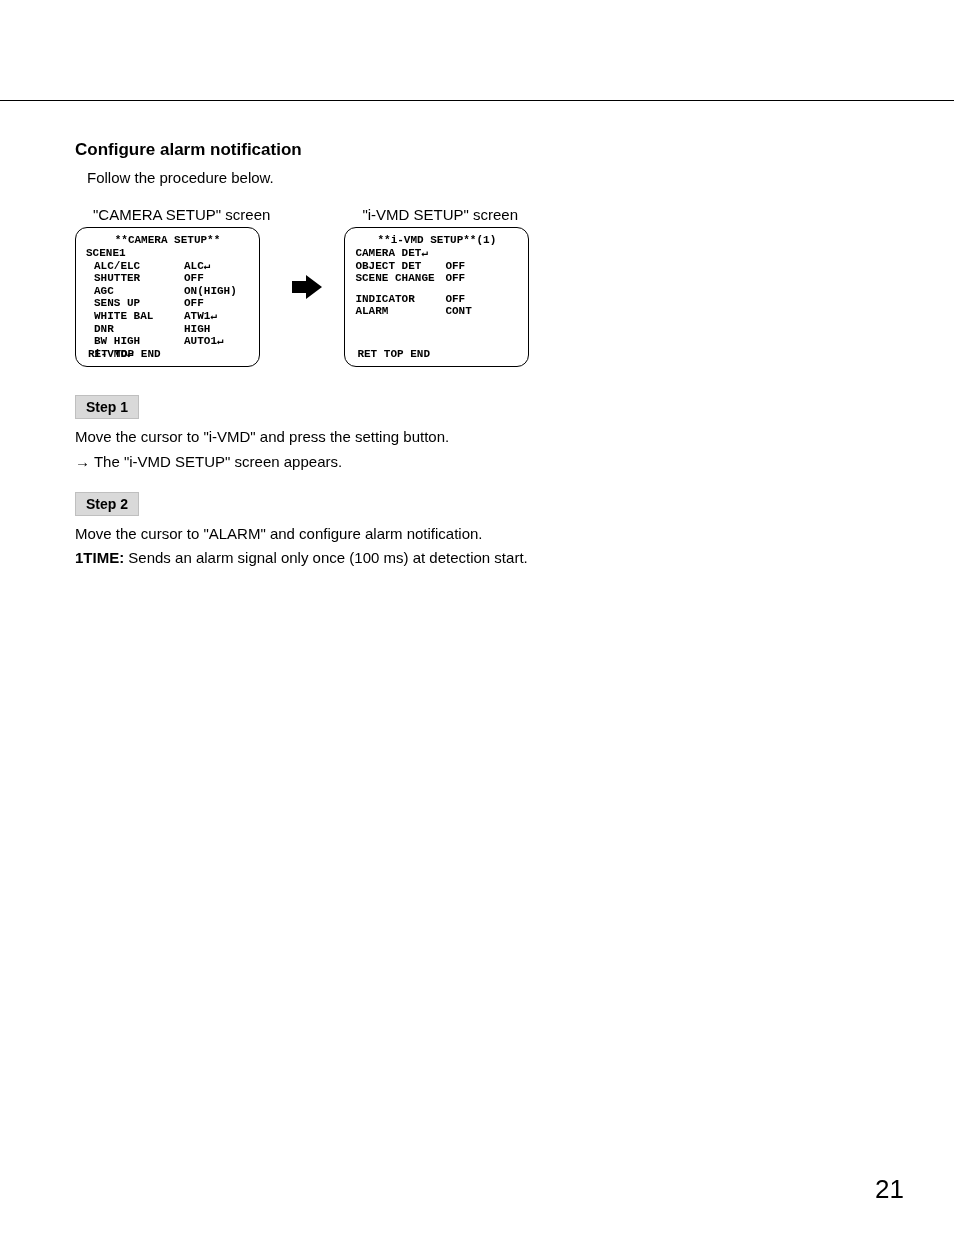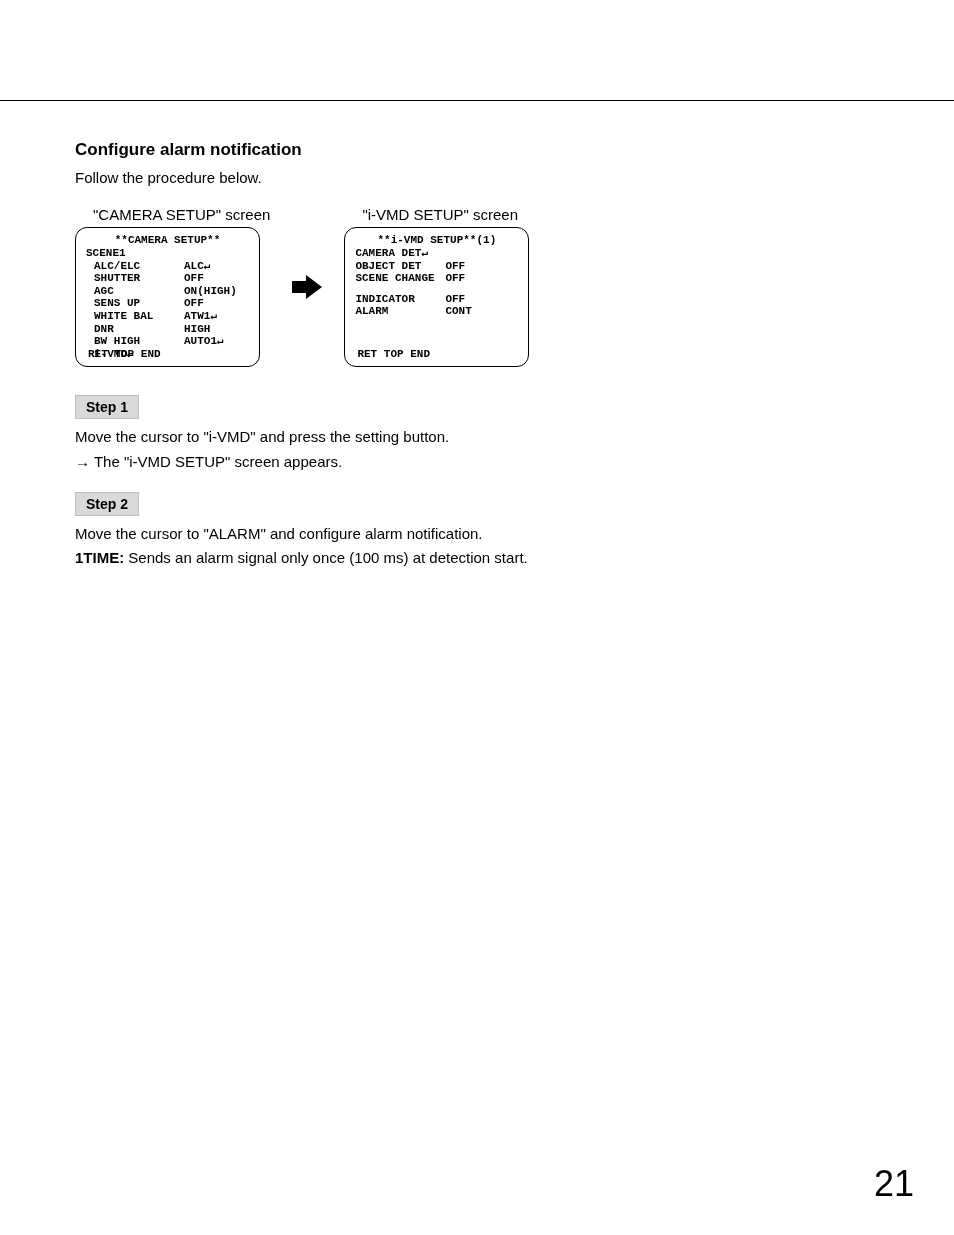--- a/index.html
+++ b/index.html
@@ -6,21 +6,21 @@
   body{
     width:954px;height:1235px;
     font-family:Arial,Helvetica,sans-serif;
     font-size:15px;
     position:relative;
     box-sizing:border-box;
   }
   .rule{position:absolute;left:0;right:0;top:100px;border-top:1.5px solid #000;}
   .content{position:absolute;left:75px;top:140px;right:75px;}
   h2{font-size:17px;font-weight:bold;margin:0 0 8px 0;}
-  p{margin:0 0 18px 0;line-height:1.35;}
+  p{margin:0 0 18px 12px;line-height:1.35;}
   .screens{display:flex;align-items:center;gap:22px;margin:4px 0 28px 0;}
   .screencol{display:flex;flex-direction:column;align-items:flex-start;}
   .screen-label{font-size:15px;margin:0 0 4px 18px;}
   .screen{
     width:185px;height:140px;
     border:1.5px solid #000;border-radius:12px;
     padding:6px 10px 6px 10px;
     font-family:"Courier New",monospace;
     font-size:11px;font-weight:bold;
     line-height:1.15;
@@ -36,22 +36,22 @@
   .screen .spacer{height:8px;}
   .arrow svg{display:block;}
   .stepbox{
     display:inline-block;background:#d9d9d9;border:1px solid #bfbfbf;
     padding:3px 10px;font-weight:bold;font-size:14px;margin:0 0 8px 0;text-align:center;
   }
   .step-text{margin:0 0 4px 0;}
   .step-result{margin:0 0 20px 0;}
   .arrow-char{font-family:Arial,sans-serif;}
   .pnum{
-    position:absolute;right:40px;bottom:30px;
-    font-size:36px;font-weight:normal;margin-top:41px;
+    position:absolute;right:50px;bottom:30px;
+    font-size:26px;font-weight:normal;margin-top:41px;
   }
 </style>
 </head>
 <body>
 
 <div class="rule"></div>
 
 <div class="content">
   <h2>Configure alarm notification</h2>
   <p>Follow the procedure below.</p>

